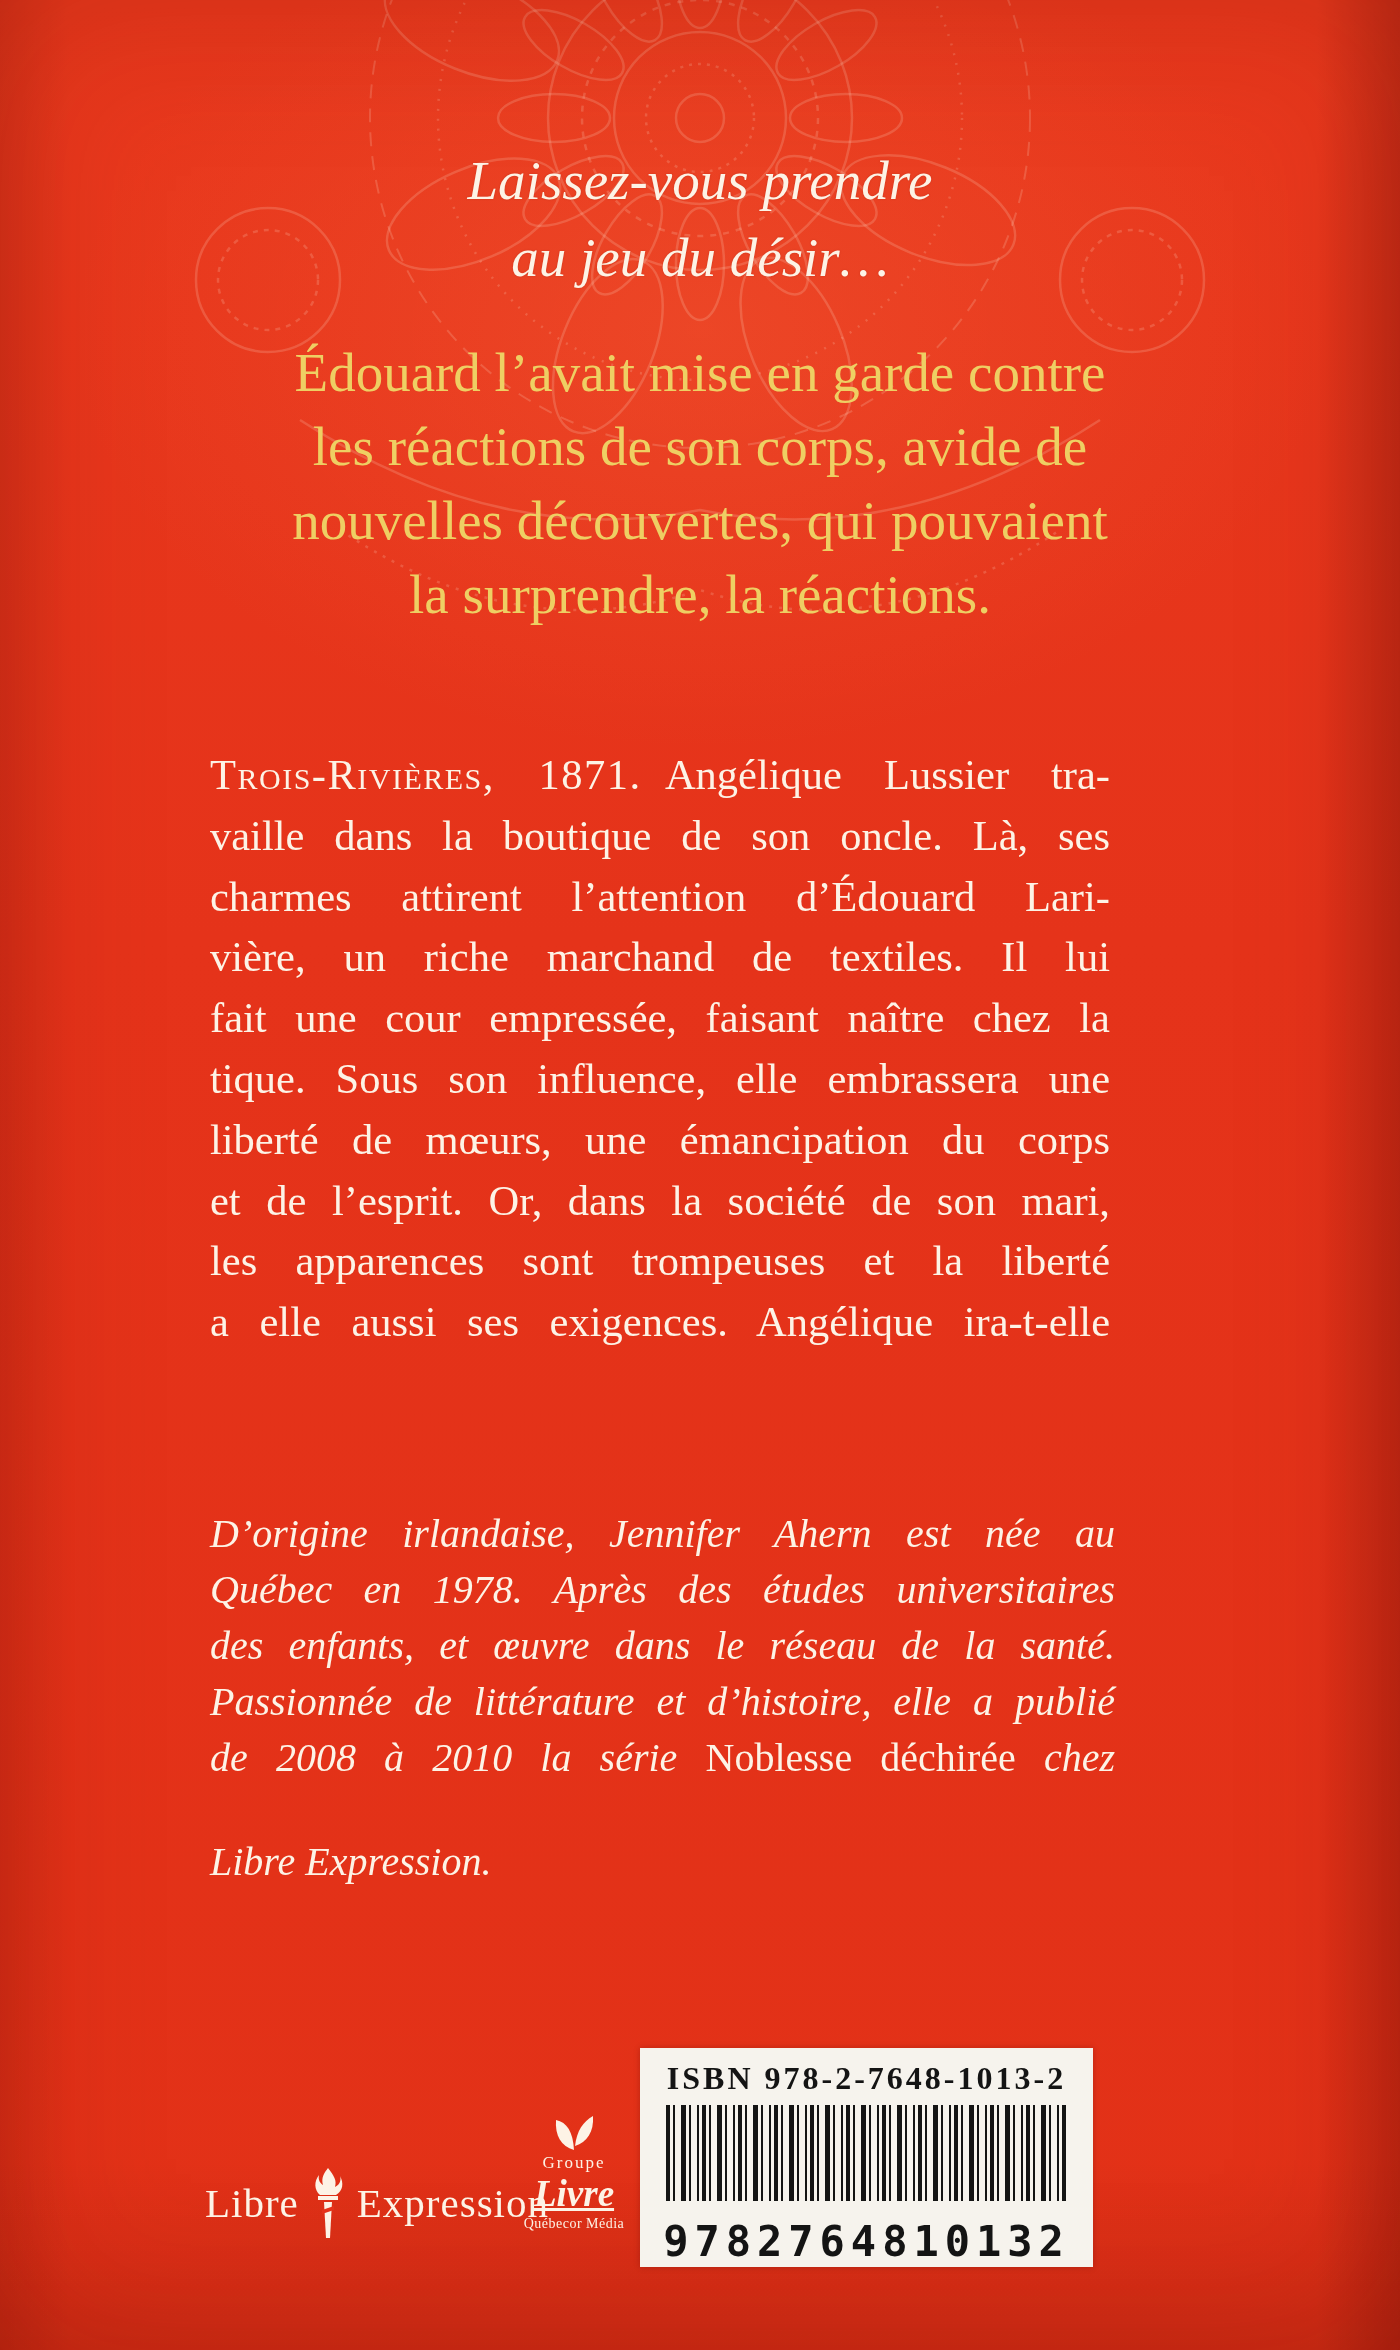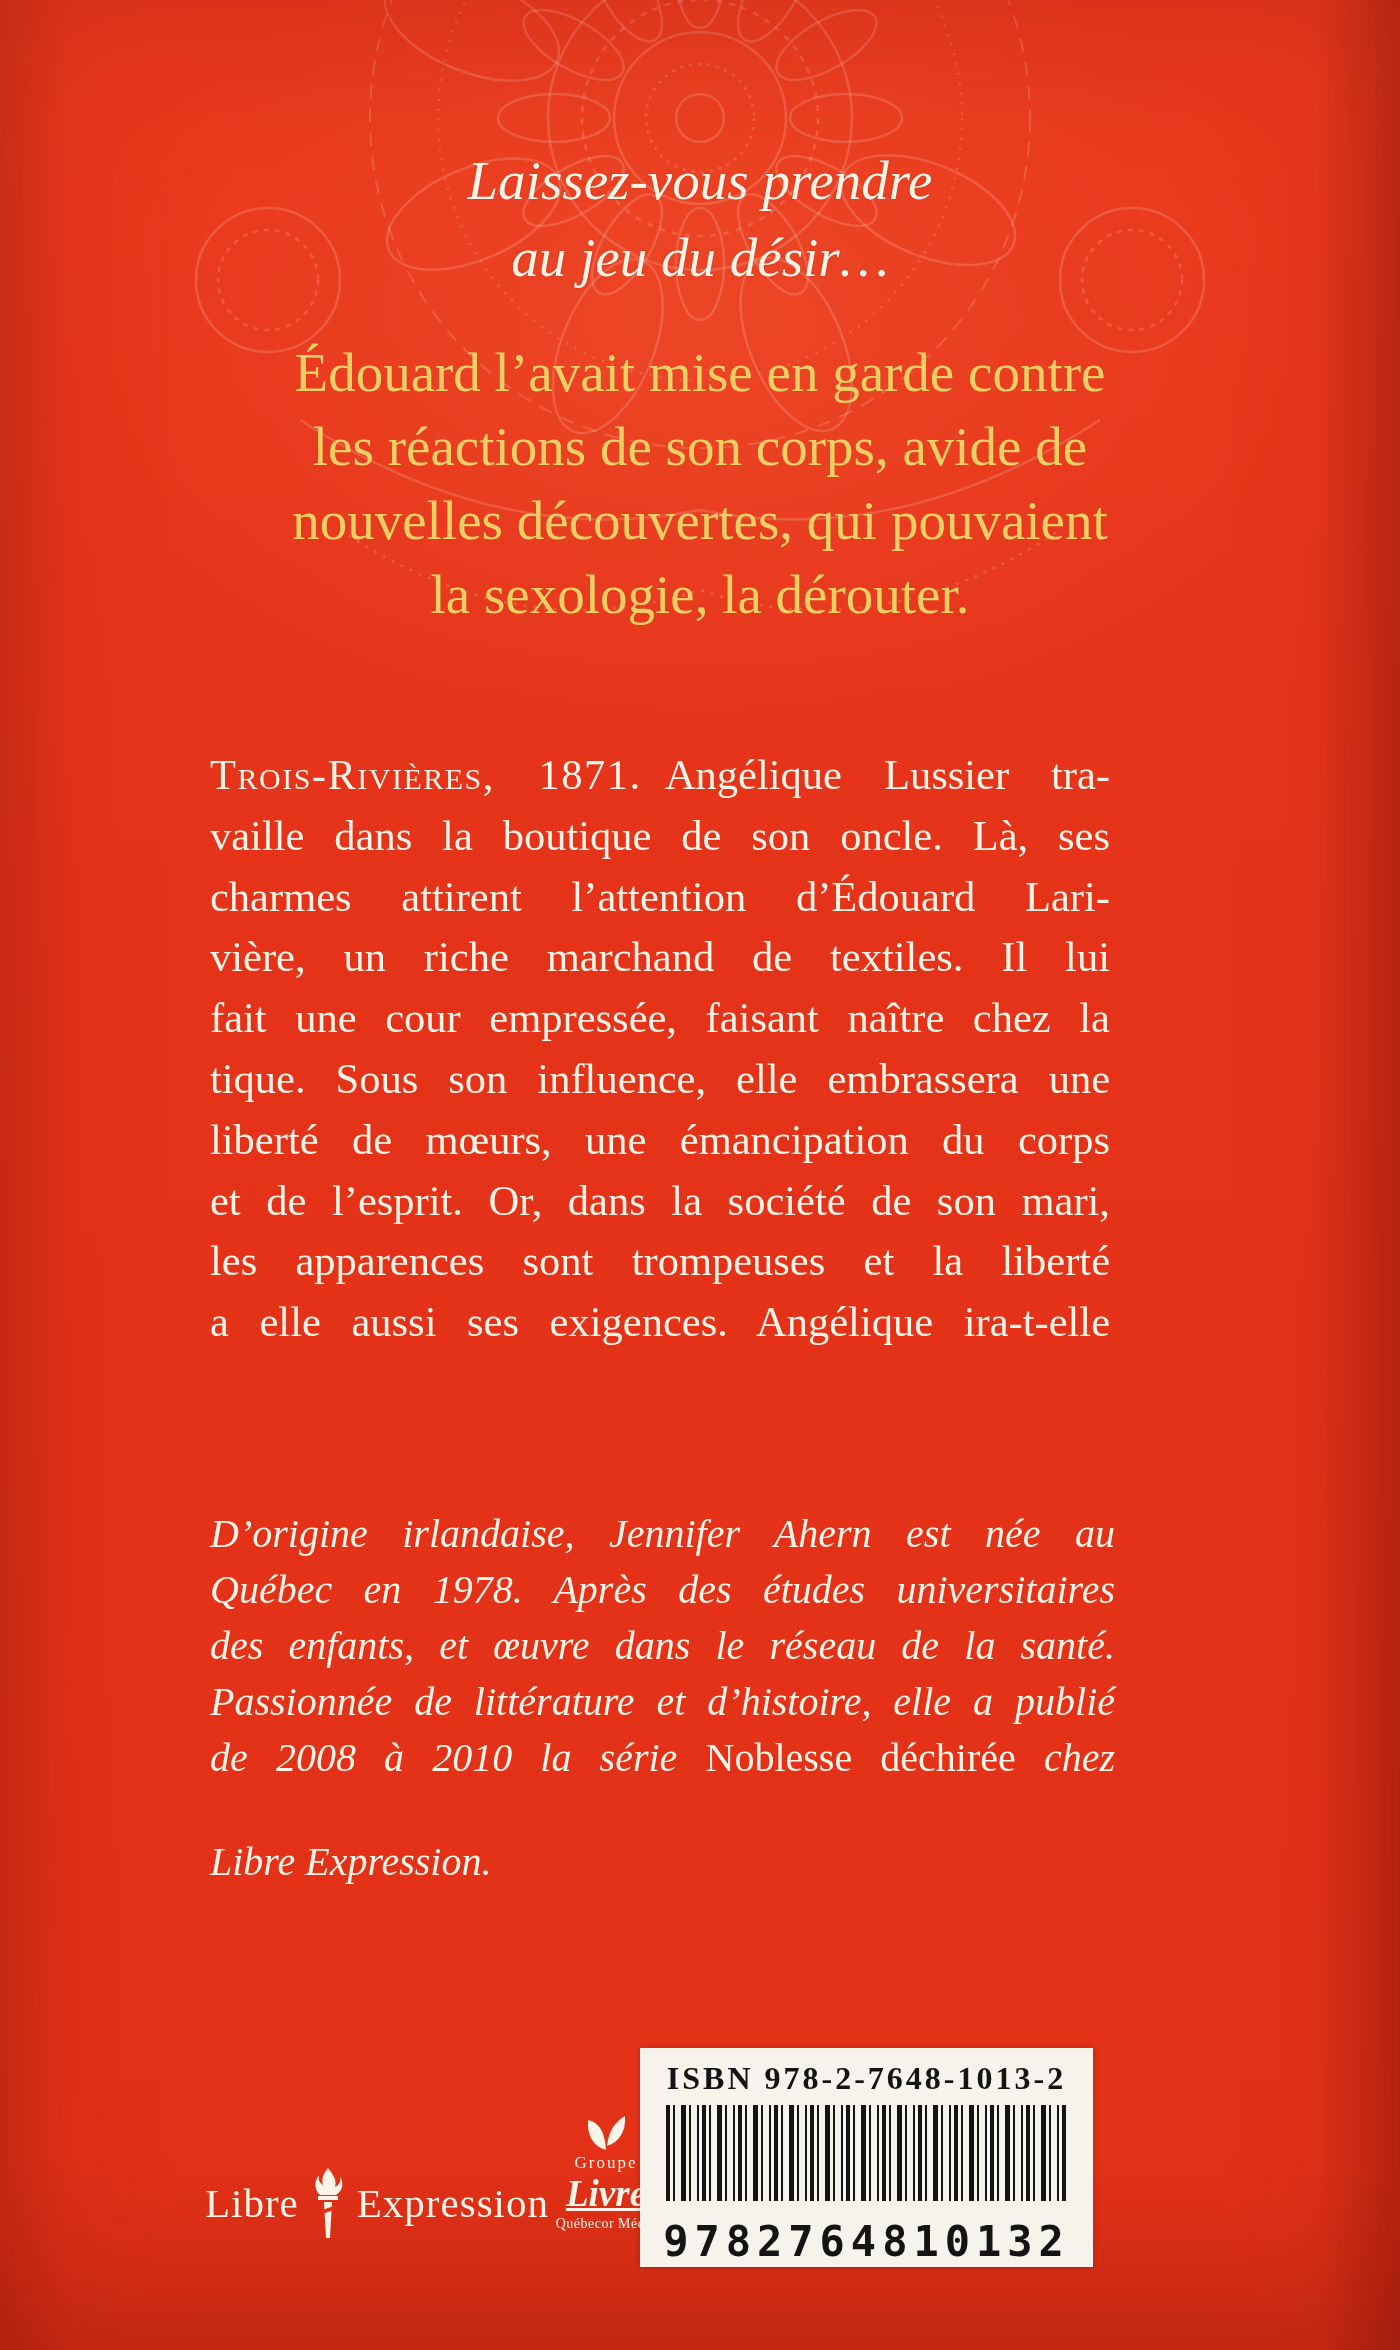--- a/index.html
+++ b/index.html
@@ -69,21 +69,21 @@
   }
 
   .publisher{
     position:absolute;left:205px;top:2168px;height:70px;
     display:flex;align-items:center;gap:10px;color:#fdf3e6;
     font-size:41px;font-family:"Liberation Serif", serif;letter-spacing:1px;
   }
   .torch{width:34px;height:74px;margin:0 2px;}
 
   .group-logo{
-    position:absolute;left:540px;top:2112px;width:132px;
+    position:absolute;left:508px;top:2112px;width:132px;
     display:flex;flex-direction:column;align-items:center;
     color:#fdf3e6;text-align:center;line-height:1.1;
   }
   .leaf{width:46px;height:40px;margin-bottom:2px;}
   .groupe{font-size:17px;letter-spacing:2px;}
   .livre{font-size:37px;font-weight:bold;font-style:italic;margin-top:1px;text-decoration:underline;}
   .quebecor{font-size:14px;letter-spacing:0.5px;margin-top:2px;}
 </style>
 </head>
 <body>
@@ -133,21 +133,21 @@
 
   <div class="tagline">
     <div>Laissez-vous prendre</div>
     <div>au jeu du désir…</div>
   </div>
 
   <div class="teaser">
     <div>Édouard l’avait mise en garde contre</div>
     <div>les réactions de son corps, avide de</div>
     <div>nouvelles découvertes, qui pouvaient</div>
-    <div>la sexologie, la dérouter.</div>
+    <div>la surprendre, la réactions.</div>
   </div>
 
   <div class="synopsis">
     <div class="syn-line">
       <span class="lead">Trois-Rivières, 1871.</span><span class="rest">Angélique Lussier tra-</span>
     </div>
     <div class="syn-line">vaille dans la boutique de son oncle. Là, ses</div>
     <div class="syn-line">charmes attirent l’attention d’Édouard Lari-</div>
     <div class="syn-line">vière, un riche marchand de textiles. Il lui</div>
     <div class="syn-line">fait une cour empressée, faisant naître chez la</div>

